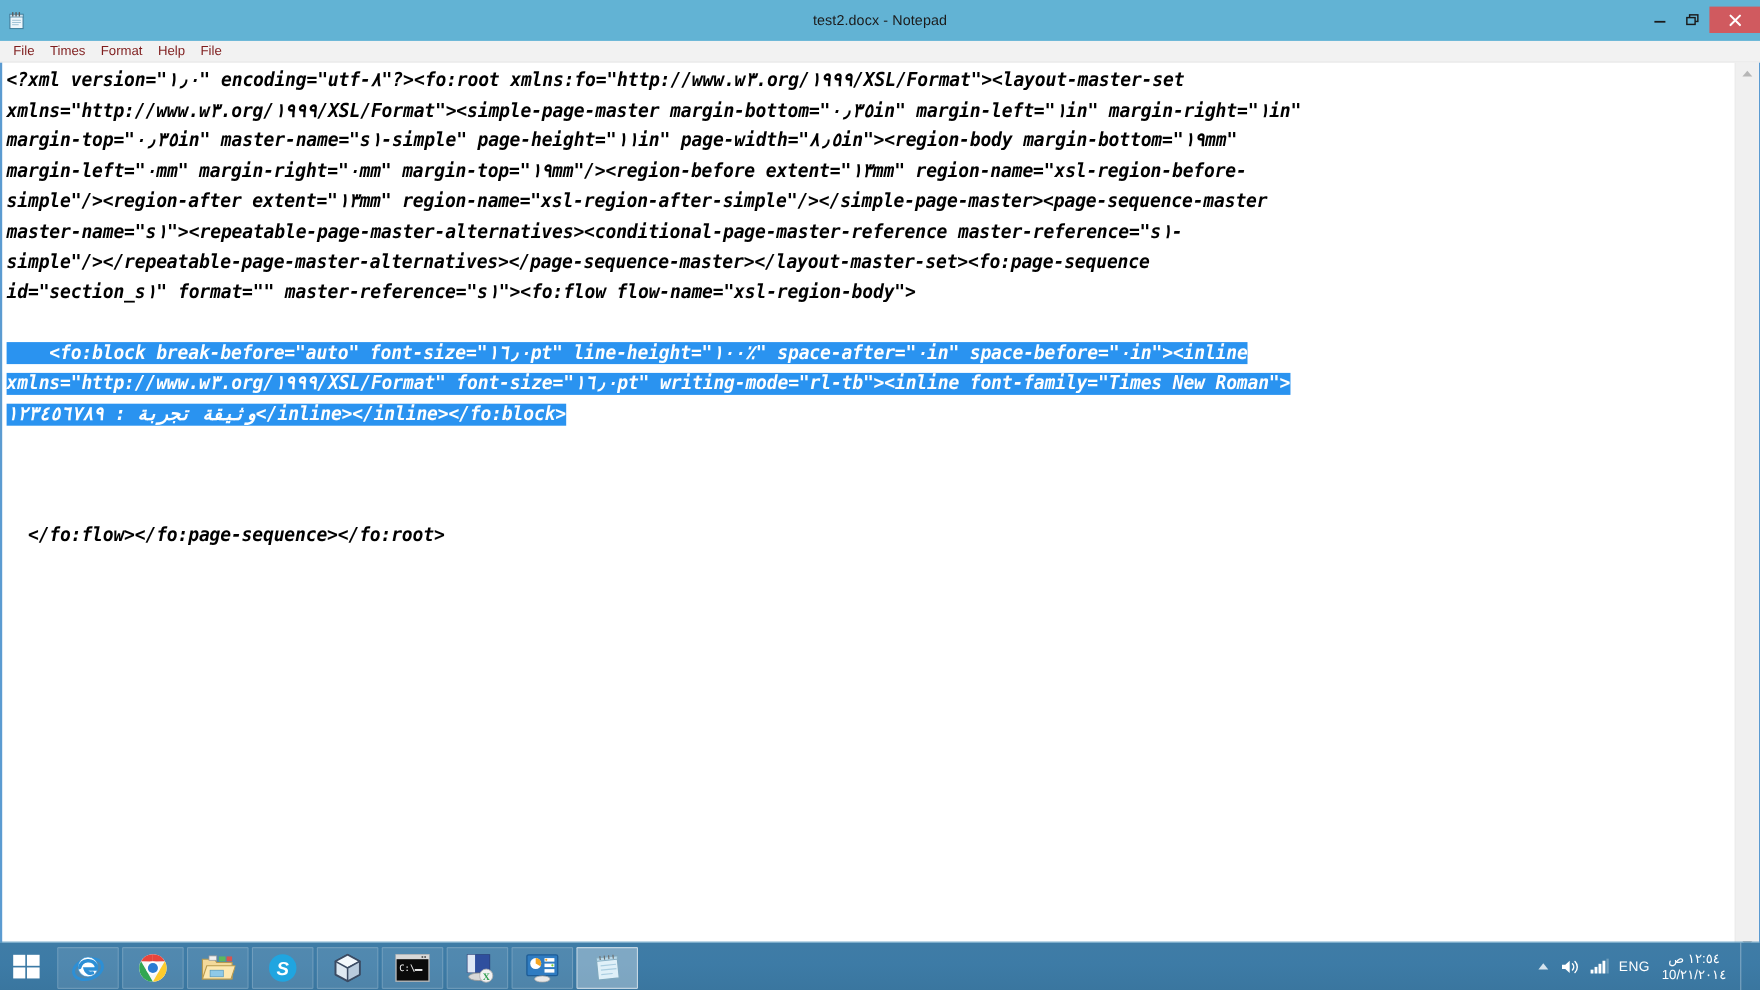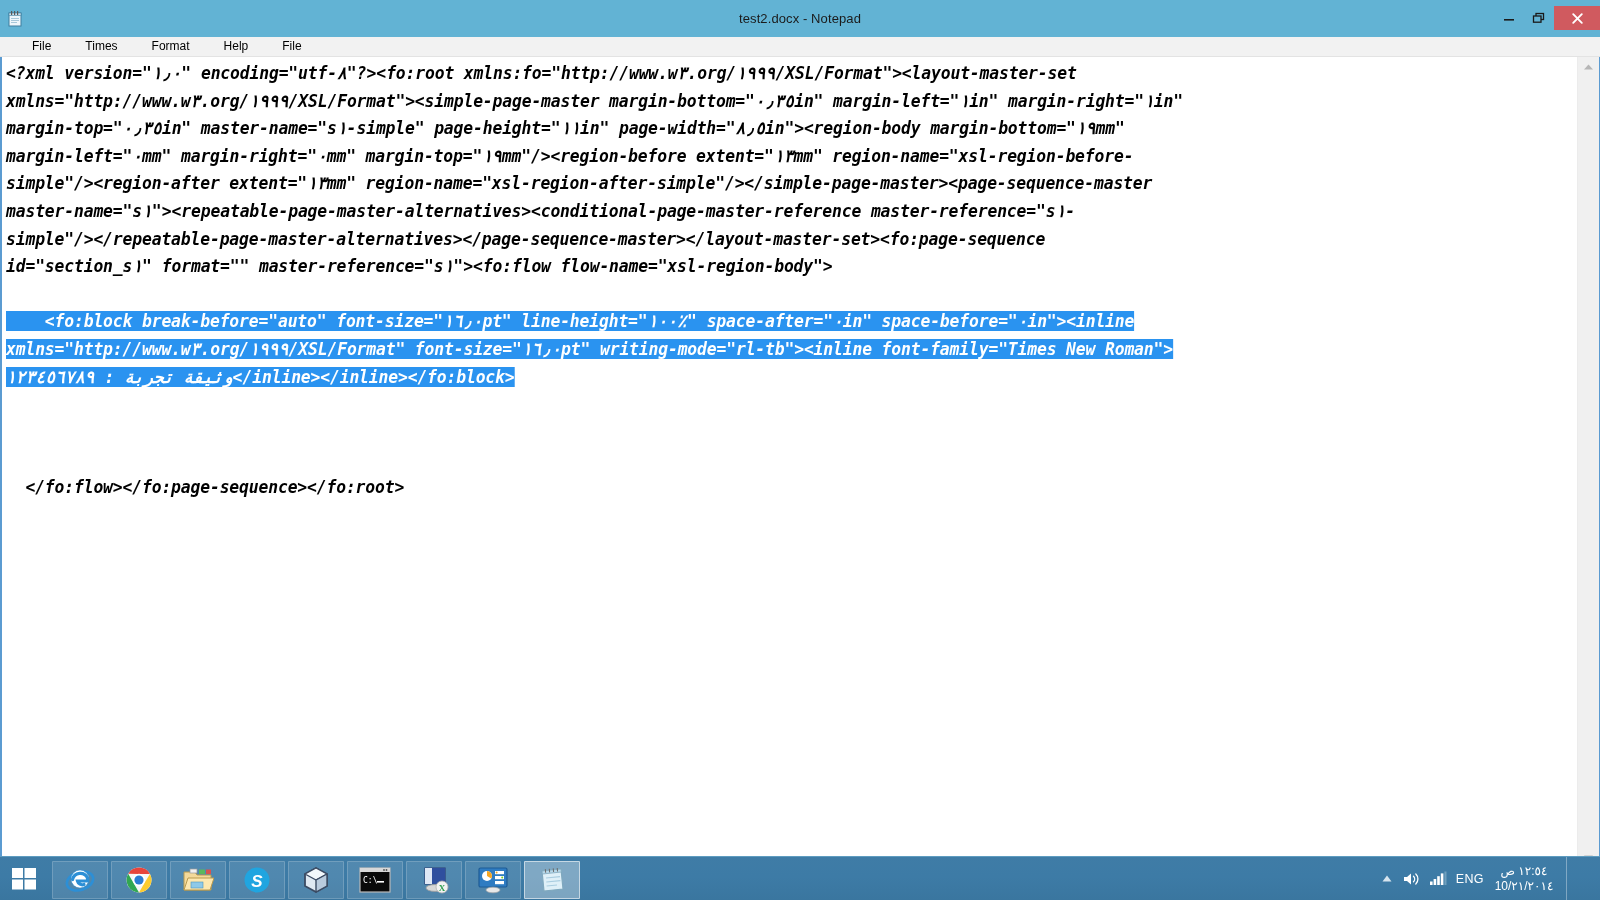--- a/index.html
+++ b/index.html
@@ -64,24 +64,23 @@
   .menubar {
     height: 20px;
     background: #f2f2f2;
     display: flex;
     align-items: center;
     padding-left: 5px;
     border-bottom: 1px solid #e3e3e3;
   }
   .menu-item {
     font-size: 12px;
-    color: #000000;
+    color: #7f1d1d;
     padding: 1px 7px 2px 7px;
     cursor: default;
-    margin-left: 20px;
   }
 
   
   .editor-wrap {
     position: relative;
     height: 811px;
     background: #ffffff;
     border-left: 2px solid #5b9bd1;
     border-right: 1px solid #5b9bd1;
     display: flex;
@@ -172,21 +171,21 @@
   .task-btn.active {
     background: rgba(255,255,255,0.34);
     border: 1px solid rgba(255,255,255,0.55);
   }
 
   .tray {
     margin-left: auto;
     display: flex;
     align-items: center;
     gap: 9px;
-    padding-right: 26px;
+    padding-right: 10px;
     color: #ffffff;
   }
   .tray-icon { display: flex; align-items: center; justify-content: center; cursor: default; }
   .tray-lang { font-size: 12.5px; color: #ffffff; letter-spacing: .4px; cursor: default; }
   .tray-clock {
     font-size: 12px;
     line-height: 15px;
     color: #ffffff;
     text-align: center;
     cursor: default;

